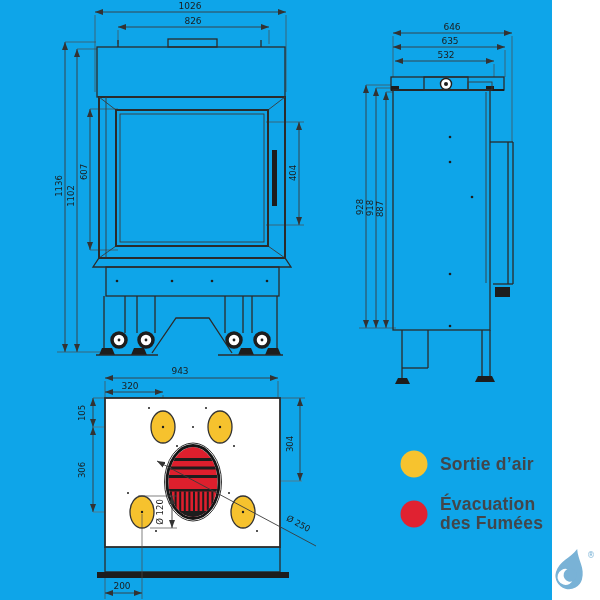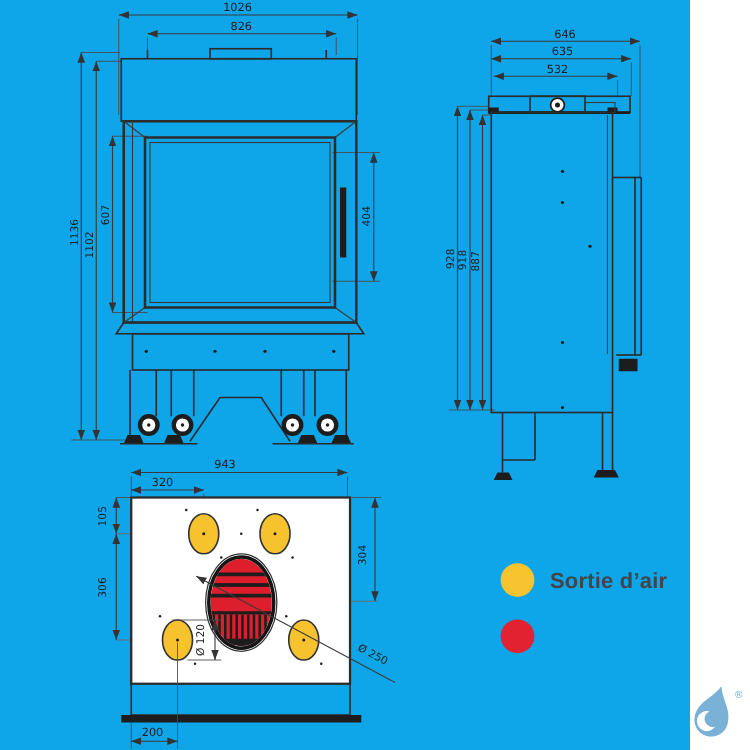--- a/index.html
+++ b/index.html
@@ -259,20 +259,24 @@
       <circle cx="14" cy="14" r="13.5" fill="#F7C32E"></circle>
     </svg>
     <div class="ltext">
       <span>Sortie d’air</span><br>
     </div>
   </div>
   <div class="lrow">
     <svg width="28" height="28" style="position:static;flex:none;">
       <circle cx="14" cy="14" r="13.5" fill="#E02231"></circle>
     </svg>
+    <div class="ltext">
+      <span>Évacuation</span><br>
+      <span>des Fumées</span>
+    </div>
   </div>
 </div>
 
 <svg class="logo" viewBox="0 0 46 48">
   <g transform="rotate(16 22 28)">
     <path d="M22 2 C26 13 35 18 35 30 A13.5 13.5 0 1 1 8 30 C8 18 18 13 22 2 Z" fill="#79B2D6"></path>
     <circle cx="18.5" cy="32" r="8" fill="#fff"></circle>
     <circle cx="22.5" cy="29" r="6.6" fill="#79B2D6"></circle>
   </g>
   <text x="39" y="12" font-size="8" fill="#79B2D6" font-family="DejaVu Sans, sans-serif">®</text>

